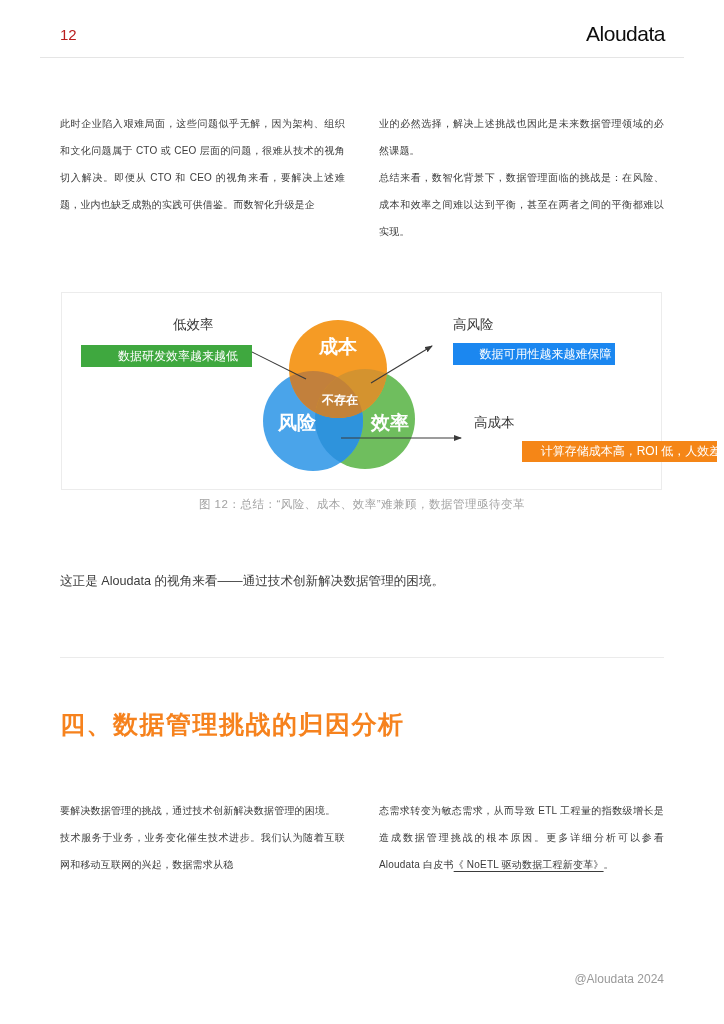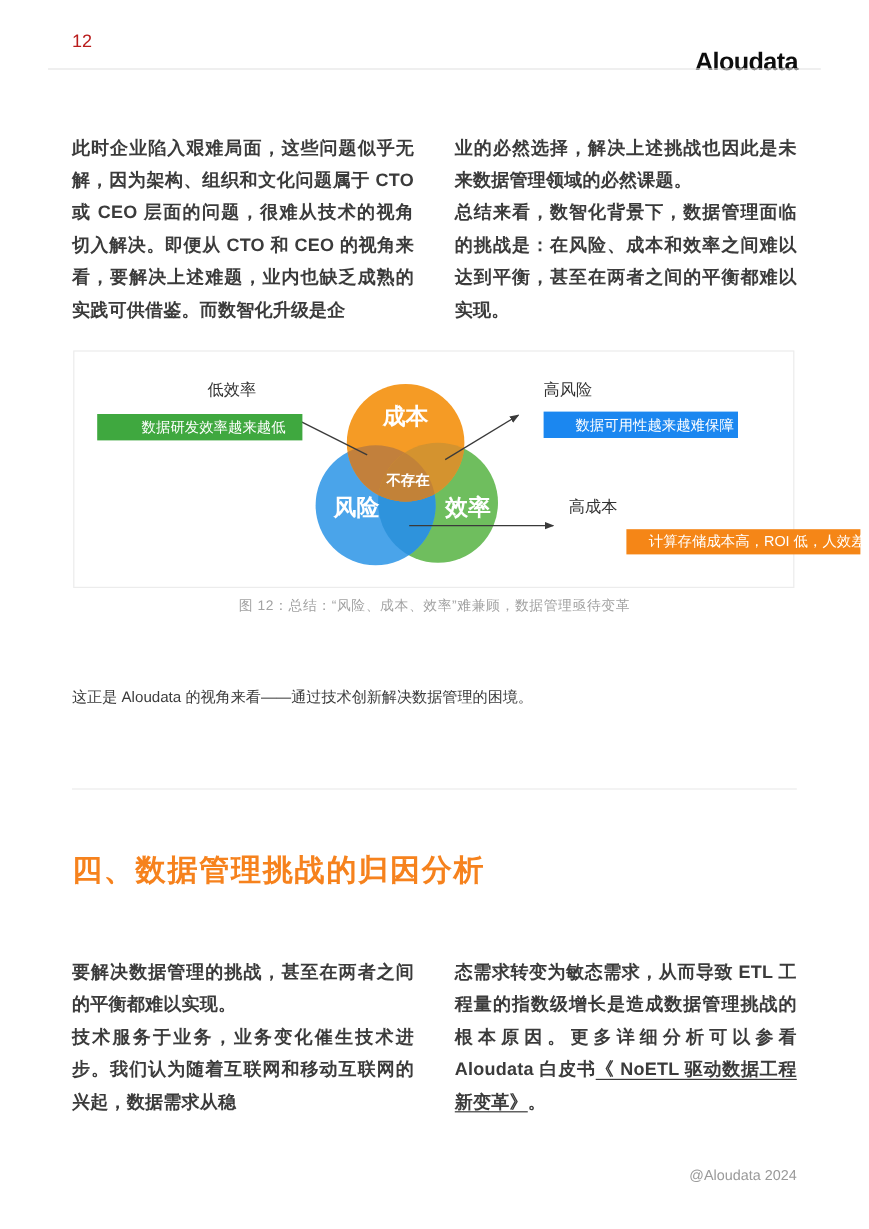--- a/index.html
+++ b/index.html
@@ -1,29 +1,29 @@
 <!DOCTYPE html>
 <html><head>
 <meta charset="utf-8">
 <style>
   html,body{margin:0;padding:0;background:#ffffff;}
   .page{position:relative;width:724px;height:1024px;background:#ffffff;overflow:hidden;
         font-family:"Liberation Sans","DejaVu Sans",sans-serif;color:#3b3b3b;}
 
   
   .hdr-num{position:absolute;left:60px;top:26px;font-size:15px;color:#b91c1c;text-align:center;}
-  .hdr-logo{position:absolute;right:59px;top:40px;font-size:21px;font-weight:700;
+  .hdr-logo{position:absolute;right:59px;top:22px;font-size:21px;font-weight:400;
             letter-spacing:-0.5px;color:#0d0d0d;}
   .hdr-rule{position:absolute;left:40px;top:57px;width:644px;height:1px;background:#e5e5e5;}
 
   
   .cols{position:absolute;left:60px;width:604px;display:flex;gap:34px;}
   .cols .col{width:285px;}
-  .cols p{margin:0;font-size:15px;line-height:27px;text-align:justify;
-          letter-spacing:0.2px;color:#3b3b3b;font-weight:bold;}
+  .cols p{margin:0;font-size:10px;line-height:27px;text-align:justify;
+          letter-spacing:0.2px;color:#3b3b3b;}
   .cols-top{top:110px;}
   .cols-bottom{top:797px;}
   .doc-link{color:#3b3b3b;text-decoration:underline;text-underline-offset:3px;cursor:pointer;}
 
   
   .fig-card{position:absolute;left:61px;top:292px;width:601px;height:198px;
             border:1px solid #ececec;background:#fff;box-sizing:border-box;}
   .fig-card .venn-svg{position:absolute;left:0;top:0;}
   .co-title{position:absolute;font-size:13.5px;color:#333;white-space:nowrap;}
   .co-box{position:absolute;display:flex;align-items:center;justify-content:center;
@@ -123,21 +123,21 @@
 
   <div class="fig-caption">图 12：总结：“风险、成本、效率”难兼顾，数据管理亟待变革</div>
 
   <p class="mid-sentence">这正是 Aloudata 的视角来看——通过技术创新解决数据管理的困境。</p>
 
   <div class="sec-rule"></div>
   <h2 class="sec-heading">四、数据管理挑战的归因分析</h2>
 
   <section class="cols cols-bottom">
     <div class="col">
-      <p>要解决数据管理的挑战，甚至在两者之间的平衡都难以实现。</p>
+      <p>要解决数据管理的挑战，通过技术创新解决数据管理的困境。</p>
       <p>技术服务于业务，业务变化催生技术进步。我们认为随着互联网和移动互联网的兴起，数据需求从稳</p>
     </div>
     <div class="col">
       <p><span>态需求转变为敏态需求，从而导致 ETL 工程量的指数级增长是造成数据管理挑战的根本原因。更多详细分析可以参看 Aloudata 白皮书</span><a class="doc-link">《 NoETL 驱动数据工程新变革》</a><span>。</span></p>
     </div>
   </section>
 
   <span class="ftr">@Aloudata 2024</span>
 </div>
 

